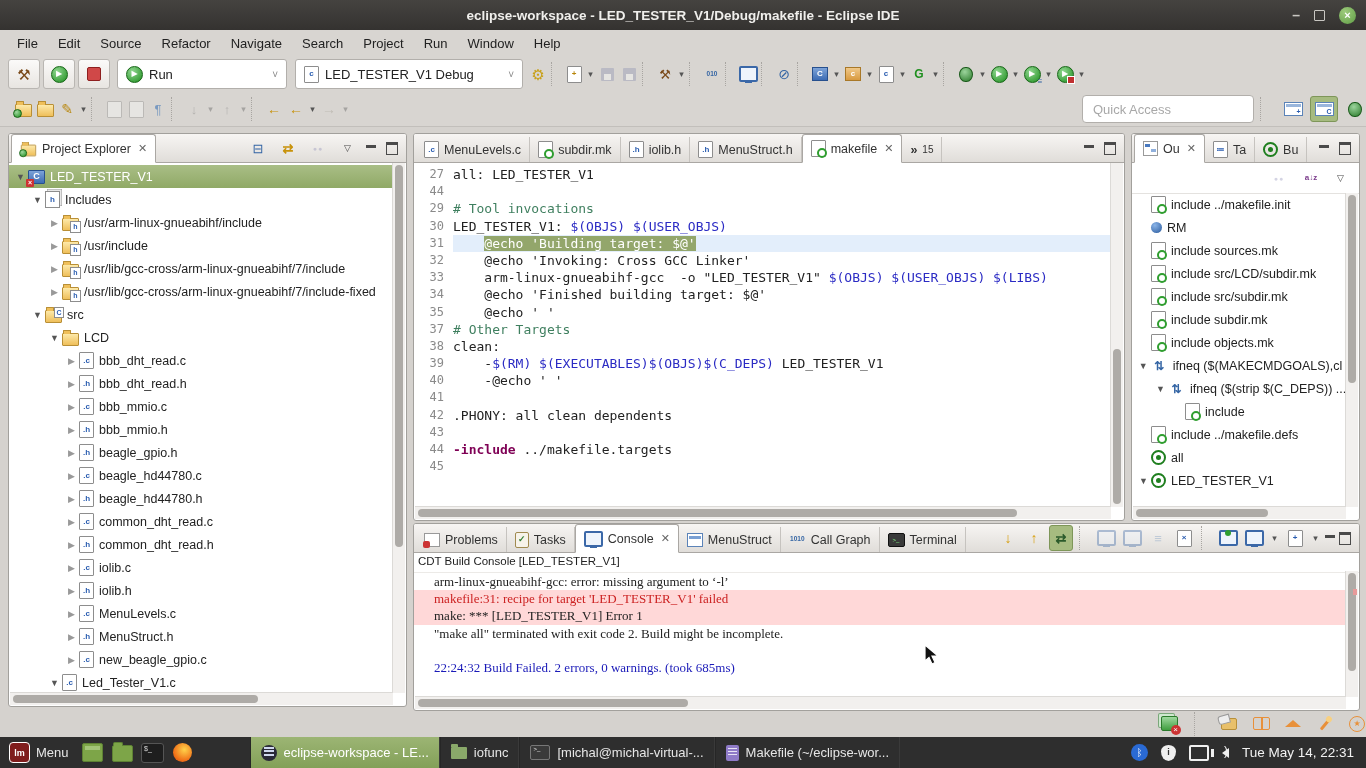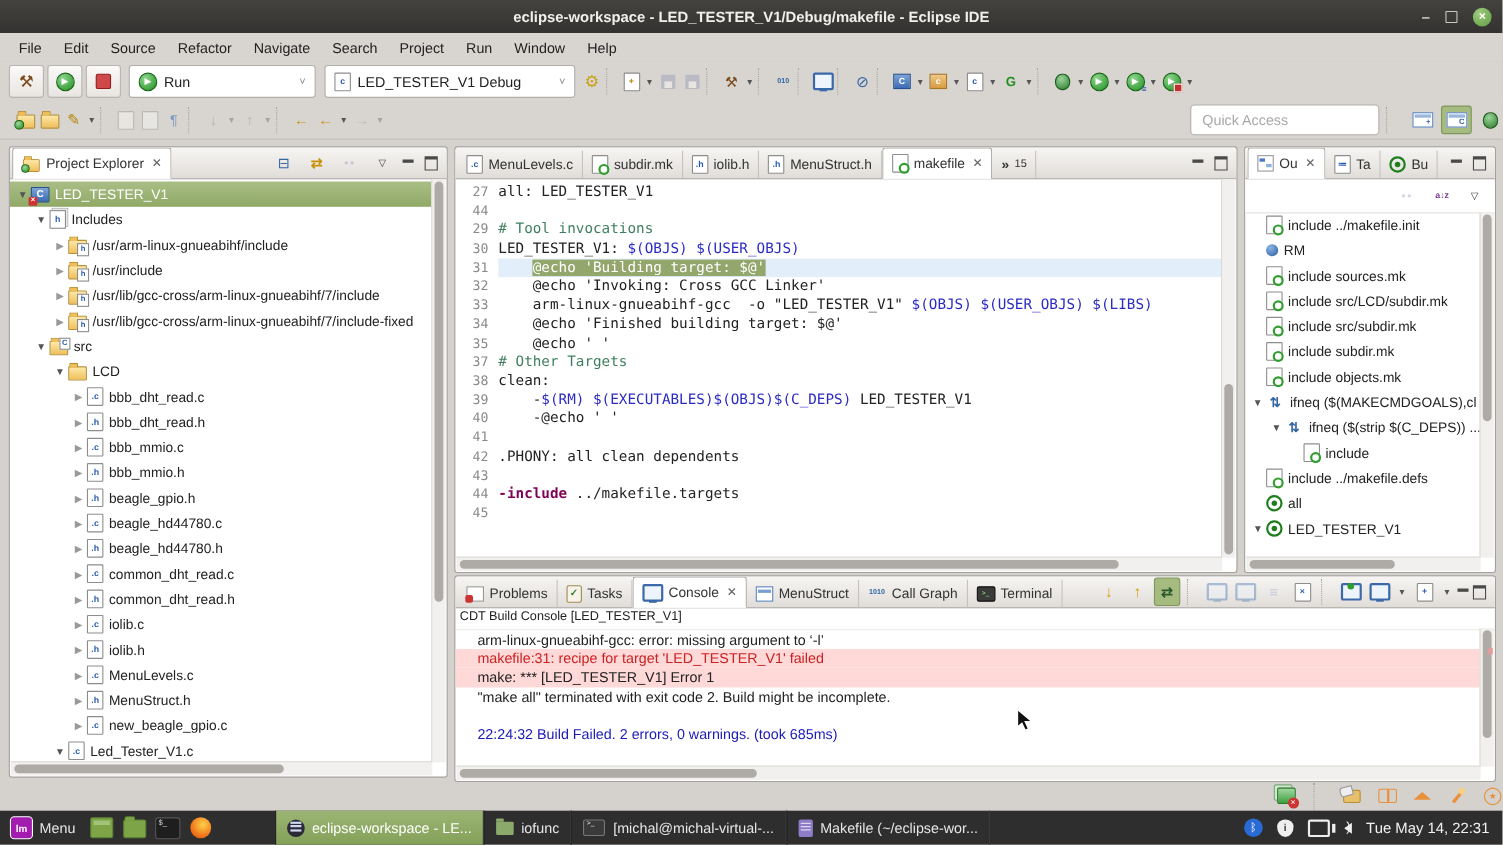--- a/index.html
+++ b/index.html
@@ -140,21 +140,21 @@
   .sk{color:#7f0055;font-weight:bold}
   .ss{background:#93a66b;color:#fff}
 
   
   #ol-toolbar{height:30px;display:flex;align-items:center;justify-content:flex-end;gap:10px;padding-right:10px;
       background:#fff;border-bottom:1px solid #e4e2df}
 
   
   #con-sub{height:17px;font-size:11.5px;color:#222;padding:2px 16px 0 4px;border-bottom:1px solid #eceae7}
   #con-lines{position:absolute;left:0;top:47px;right:13px;bottom:13px;overflow:hidden;padding-top:2px}
-  .con-line{min-height:17.2px;line-height:17.2px;font-family:Liberation Sans, sans-serif;font-size:13px;
+  .con-line{min-height:17.2px;line-height:17.2px;font-family:Liberation Serif, serif;font-size:13px;
       white-space:pre;padding-left:20px}
   .con-line.err{color:#cc2222;background:#ffd8d8}
   .con-line.errbg{background:#ffd8d8}
   .con-line.info{color:#1a1ab8}
 
   
   #statusstrip{position:absolute;left:0;top:710px;width:1366px;height:27px;display:flex;align-items:center;
       justify-content:flex-end;gap:14px;padding-right:14px}
   .stack3{width:15px;height:13px;background:linear-gradient(#9fd89f,#3f9e3f);border:1px solid #2a7a2a;border-radius:2px;
       box-shadow:-3px -3px 0 -1px #cfe8cf,-3px -3px 0 0 #7aa87a}
@@ -170,21 +170,21 @@
   .handico::before{content:"";position:absolute;left:-4px;top:-4px;width:10px;height:7px;background:#eee;
       border:1px solid #999;border-radius:3px 0 0 3px;transform:rotate(-15deg)}
   .wandico{width:2.5px;height:14px;background:#e8903a;transform:rotate(40deg);border-radius:1px}
   .wandico::after{content:"";position:absolute;top:-2px;left:-2px;width:6px;height:6px;
       background:#f8d080;border-radius:50%}
 
   
   #taskbar{position:absolute;left:0;top:737px;width:1366px;height:31px;background:#2e2e2e;display:flex;
       align-items:center;color:#e6e6e6;font-size:13px}
   #menu-btn{display:flex;align-items:center;gap:6px;padding:0 9px;height:31px}
-  .mintico{width:19px;height:19px;border-radius:4px;background:#a21caf;color:#fff;font-weight:bold;font-size:9px;
+  .mintico{width:19px;height:19px;border-radius:4px;background:#7f1d1d;color:#fff;font-weight:bold;font-size:9px;
       display:flex;align-items:center;justify-content:center;border:1.5px solid #fff}
   .tbicon{width:30px;height:31px;display:flex;align-items:center;justify-content:center}
   .fm1{width:19px;height:17px;background:#7da548;border-radius:2px;border:1px solid #5e8233}
   .fm1::after{content:"";position:absolute;left:2px;top:2px;right:2px;height:4px;background:#a3c478}
   .fm2{width:19px;height:15px;background:#7da548;border-radius:2px;border:1px solid #5e8233;margin-top:2px}
   .fm2::before{content:"";position:absolute;top:-4px;left:0;width:8px;height:3px;background:#7da548;
       border:1px solid #5e8233;border-bottom:none;border-radius:2px 2px 0 0}
   .termq{width:19px;height:17px;background:#1e1e1e;border:1px solid #555;border-radius:3px;color:#ddd;font-size:7px;
       display:flex;align-items:flex-start;justify-content:flex-start;padding:1px 0 0 2px}
   .ffq{width:19px;height:19px;border-radius:50%;background:radial-gradient(circle at 60% 35%,#ffd24a,#f07018 65%,#c84a10)}

